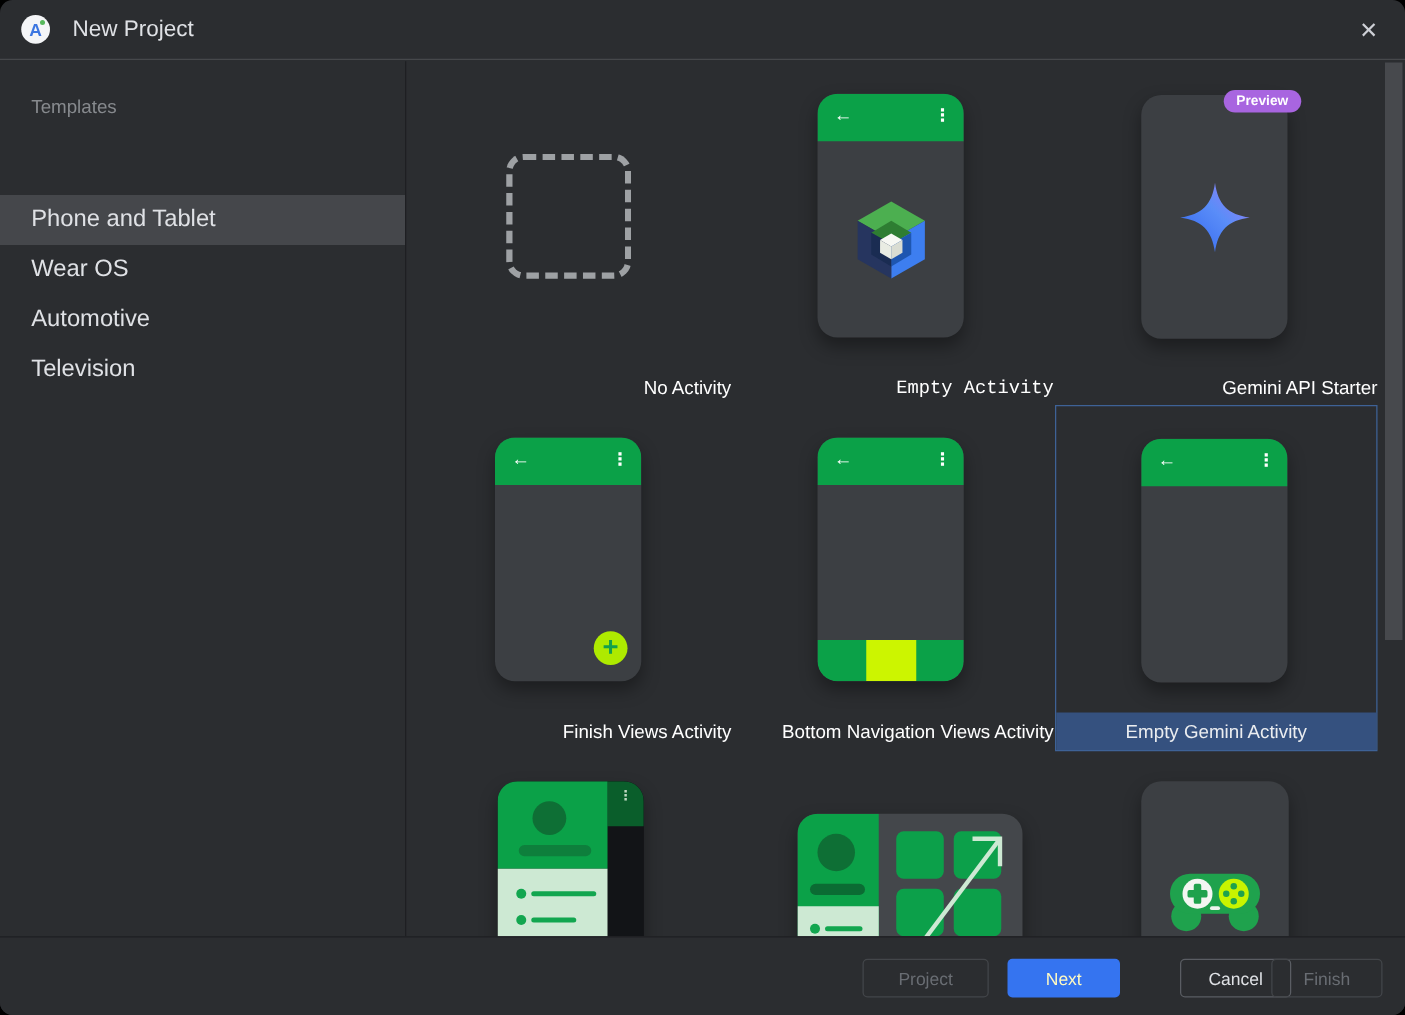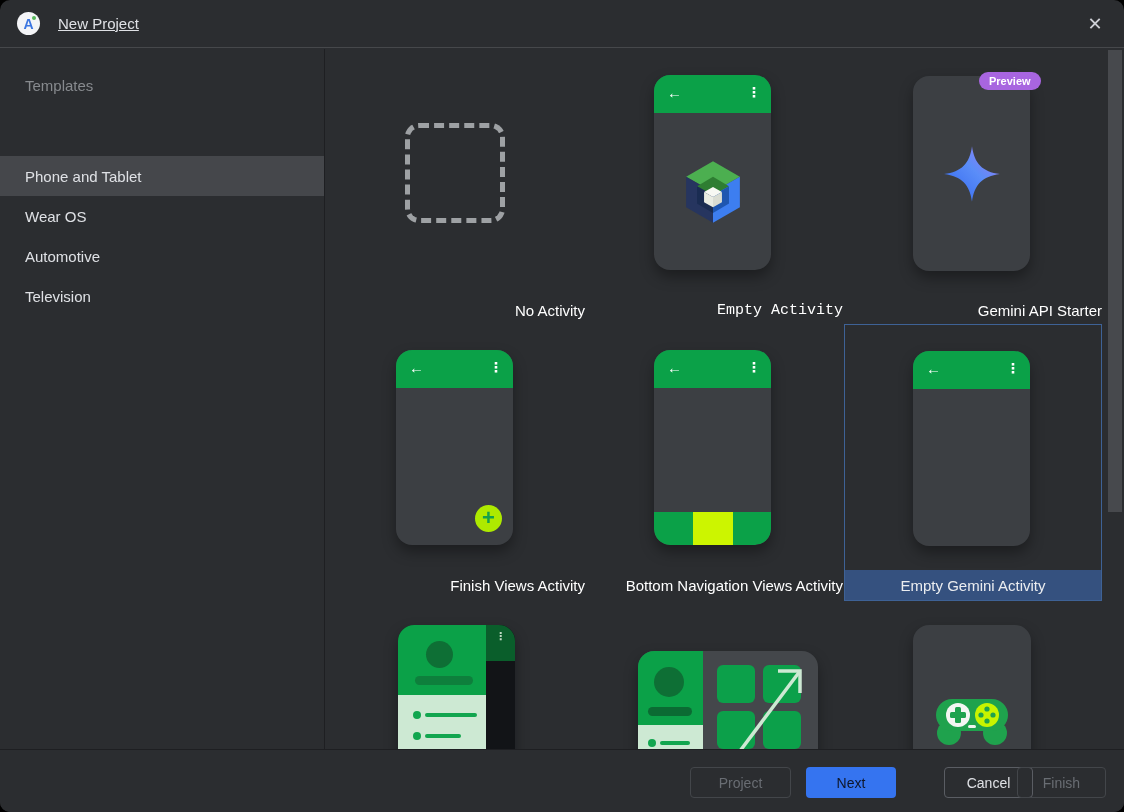--- a/index.html
+++ b/index.html
@@ -10,32 +10,32 @@
     background:#2B2D30; border-radius:10px; overflow:hidden; color:#DFE1E5; }
 
   
   .titlebar { position:absolute; left:0; top:0; width:100%; height:48px;
     border-bottom:1px solid #46484B; display:flex; align-items:center; }
   .app-logo { position:relative; width:23px; height:23px; margin-left:17px;
     background:#F4F5F7; border-radius:50%; display:flex; align-items:center; justify-content:center; }
   .app-logo .a { color:#3C76E1; font-size:14px; font-weight:700; line-height:1; }
   .app-logo .dot { position:absolute; right:4px; top:4px; width:4px; height:4px;
     border-radius:50%; background:#57B85C; }
-  .window-title { margin-left:18px; font-size:15px; color:#DFE1E5;text-decoration:underline; }
+  .window-title { margin-left:18px; font-size:18px; color:#DFE1E5; }
   .close-btn { position:absolute; right:9px; top:0; width:40px; height:48px;
     display:flex; align-items:center; justify-content:center;
     color:#CED0D6; font-size:18px; cursor:pointer; }
 
   
   .sidebar { position:absolute; left:0; top:49px; width:325px; height:700px;
     border-right:1px solid #1E1F22; }
   .sidebar-header { padding:28px 0 0 25px; height:52px; font-size:15px; color:#878A8E; }
   .sidebar-list { position:absolute; left:0; top:107px; width:100%; }
   .sidebar-item { height:40px; display:flex; align-items:center; padding-left:25px;
-    font-size:15px; color:#DFE1E5; cursor:pointer; }
+    font-size:19px; color:#DFE1E5; cursor:pointer; }
   .sidebar-item.selected { background:#45474B; }
 
   
   .grid { position:absolute; left:326px; top:49px; width:798px; height:700px; }
   .cell-label { position:absolute; height:18px; font-size:15px; color:#ffffff;
     text-align:right; white-space:nowrap; line-height:18px; }
 
   .phone { position:absolute; width:117px; height:195px; background:#3C3F43;
     border-radius:16px; overflow:hidden; box-shadow:0 7px 14px rgba(0,0,0,.35); }
   .phone-top { position:relative; height:38px; background:#0BA148; }
@@ -113,21 +113,21 @@
     background:#47494D; }
 
   
   .footer { position:absolute; left:0; bottom:0; width:100%; height:63px;
     background:#2B2D30; border-top:1px solid #1E1F22; z-index:5; }
   .btn { position:absolute; top:17px; height:31px; border-radius:4px; font-size:14px;
     display:flex; align-items:center; justify-content:center;
     font-family:"Liberation Sans","DejaVu Sans",sans-serif; }
   .btn.ghost { background:transparent; border:1px solid #5A5D63; color:#DFE1E5; cursor:pointer; }
   .btn.disabled { background:transparent; border:1px solid #43464A; color:#696D73; }
-  .btn.primary { background:#3574F0; border:none; color:#0f172a; cursor:pointer; }
+  .btn.primary { background:#3574F0; border:none; color:#fef9c3; cursor:pointer; }
   #btn-previous { left:690px; width:101px; }
   #btn-next { left:806px; width:90px; }
   #btn-cancel { left:912px; width:89px;margin-left:32px; }
   #btn-finish { left:1017px; width:89px; }
 </style>
 </head>
 <body>
 
 <div class="window">
 

